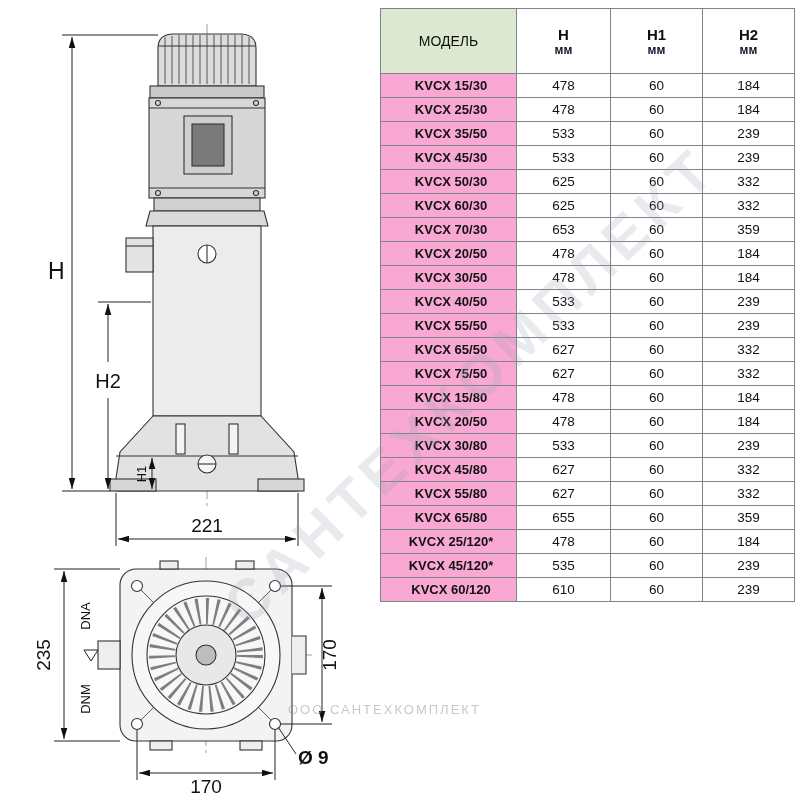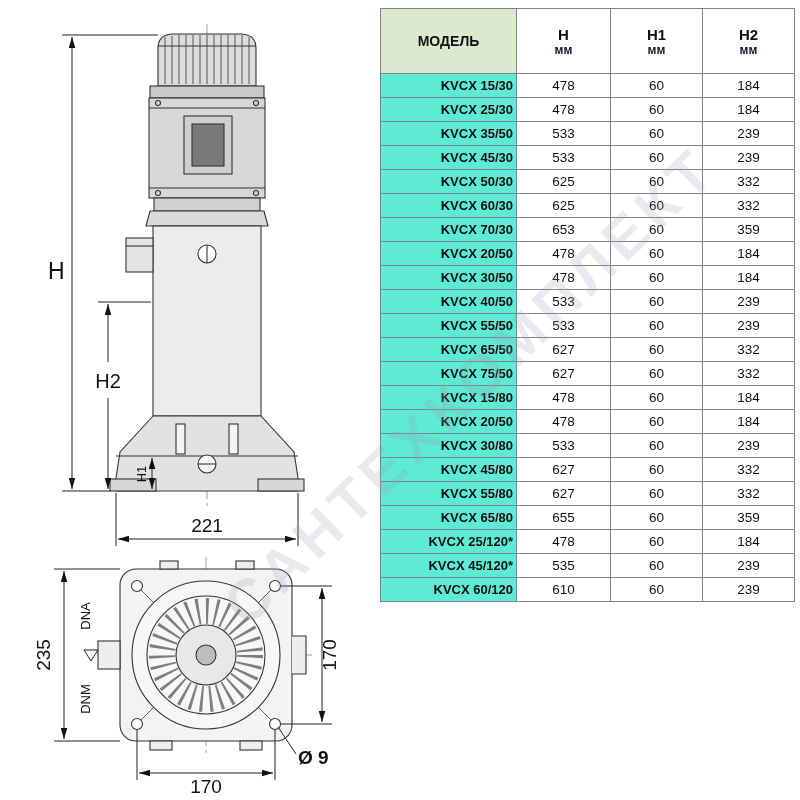--- a/index.html
+++ b/index.html
@@ -5,25 +5,25 @@
   html,body{margin:0;padding:0;}
   body{width:800px;height:800px;background:#ffffff;font-family:"Liberation Sans",sans-serif;position:relative;overflow:hidden;}
   .page{position:relative;width:800px;height:800px;overflow:hidden;}
 
   .drawing-pane{position:absolute;left:0;top:0;width:378px;height:800px;z-index:1;}
 
   .table-pane{position:absolute;left:380px;top:8px;width:414px;z-index:2;}
   table{border-collapse:collapse;width:100%;table-layout:fixed;}
   th,td{border:1px solid #7e8489;text-align:center;vertical-align:middle;}
   thead th{height:62px;background:#ffffff;}
-  th.model-h{background:#dde8d1;font-weight:bold;font-size:14px;color:#111;}
+  th.model-h{background:#dde8d1;font-weight:normal;font-size:14px;color:#111;}
   .dim-title{display:block;font-weight:bold;font-size:15px;color:#111;}
   .unit{display:block;font-weight:bold;font-size:12px;margin-top:0;color:#0f172a;}
   td{height:21px;padding:1px 3px;}
-  td.model{background:#5eead4;font-weight:bold;font-size:13px;text-align:right;padding-left:8px;color:#111;white-space:nowrap;}
+  td.model{background:#f9a8d4;font-weight:bold;font-size:13px;text-align:center;padding-left:8px;color:#111;white-space:nowrap;}
   td.num{font-size:13.5px;color:#111;}
 
   .watermark{position:absolute;left:210px;top:590px;transform:rotate(-44deg);transform-origin:left top;
     font-size:58px;font-weight:bold;letter-spacing:7px;white-space:nowrap;
     color:rgba(150,160,172,0.22);z-index:3;pointer-events:none;}
   .footer-mark{position:absolute;left:288px;top:702px;font-size:13px;letter-spacing:2px;
     color:rgba(140,150,160,0.5);z-index:3;pointer-events:none;}
 
   svg text{font-family:"Liberation Sans",sans-serif;fill:#111;}
 </style>
@@ -320,14 +320,15 @@
             <td class="model">KVCX 60/120</td>
             <td class="num">610</td>
             <td class="num">60</td>
             <td class="num">239</td>
           </tr>
         </tbody>
     </table>
   </div>
 
   <div class="watermark">САНТЕХКОМПЛЕКТ</div>
+  <div class="footer-mark">ООО САНТЕХКОМПЛЕКТ</div>
 
 </div>
 
 </body></html>

